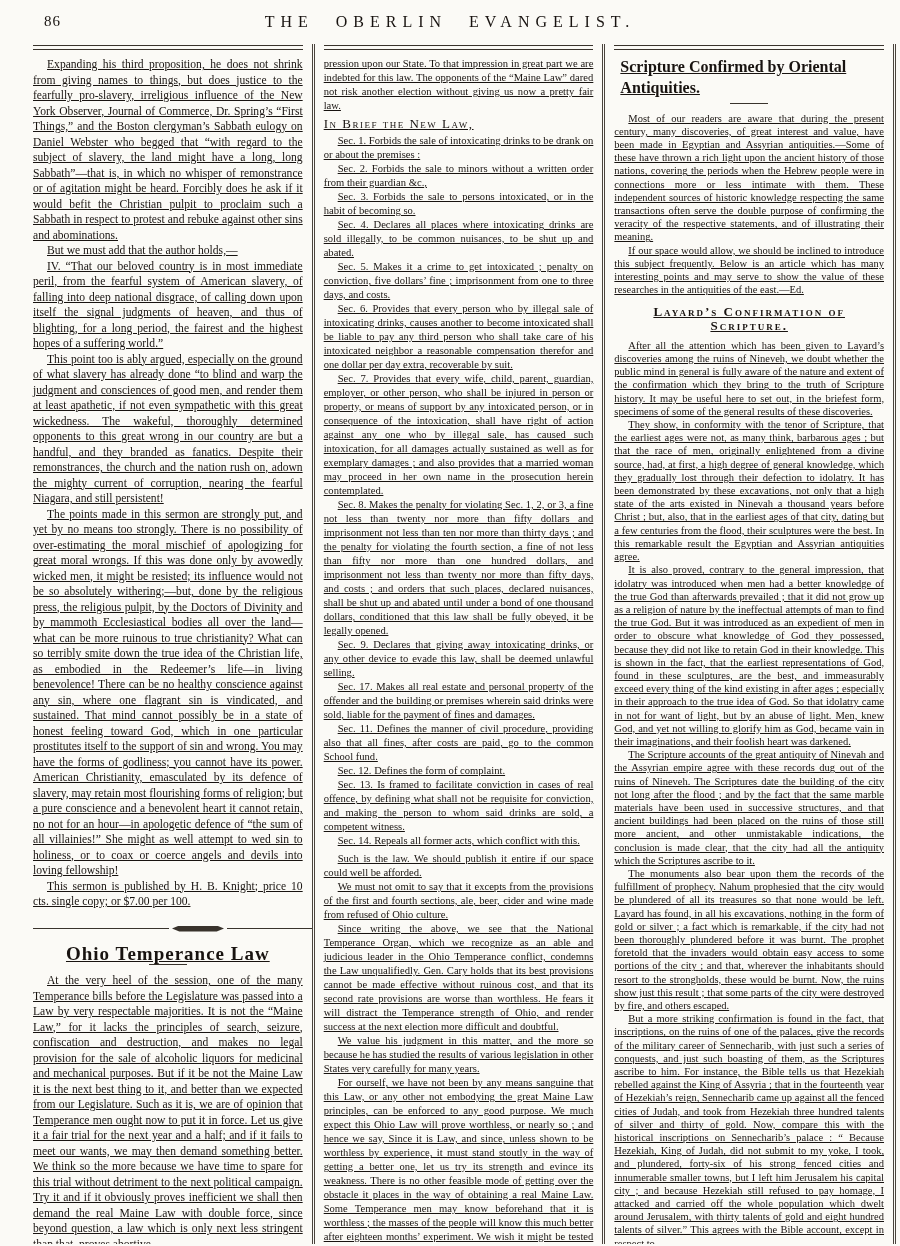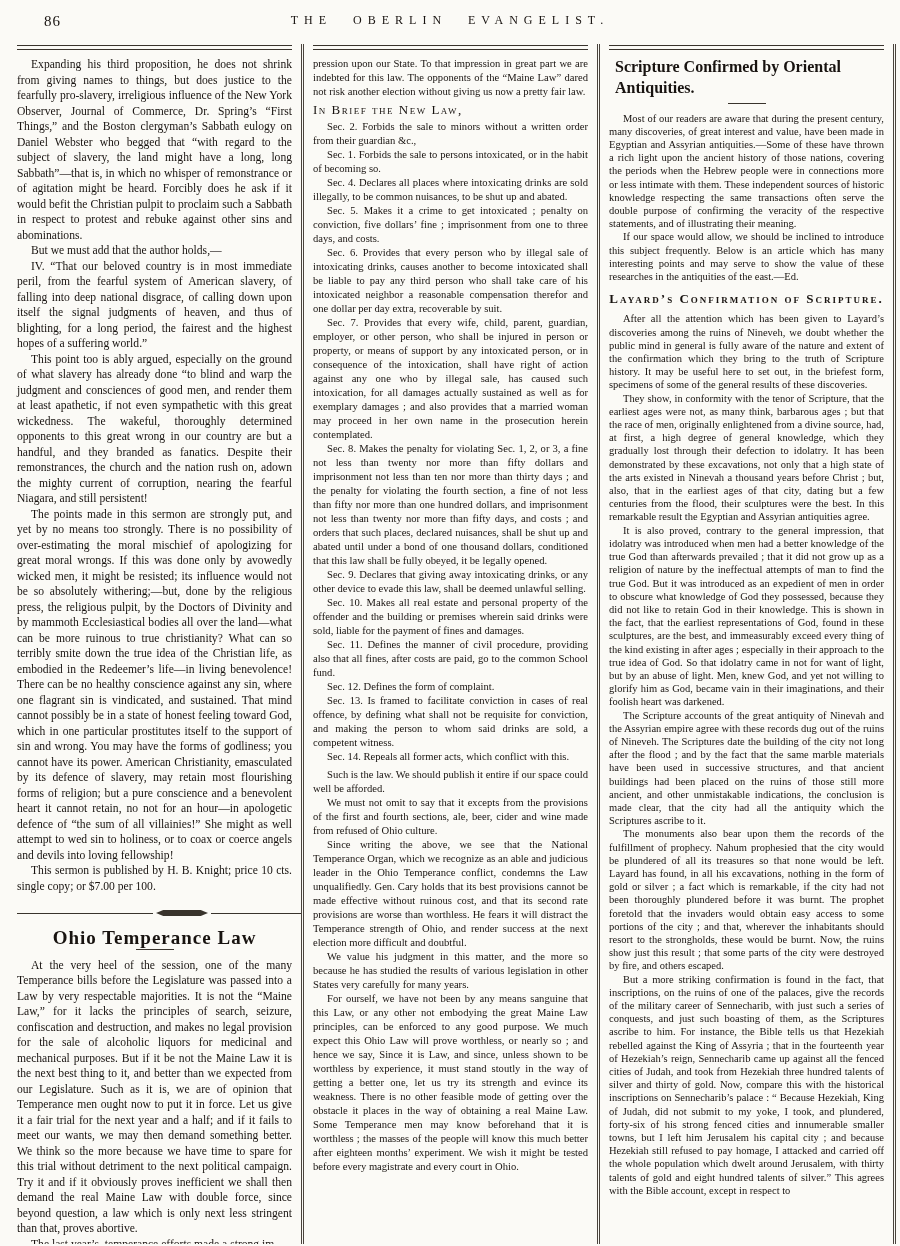--- a/index.html
+++ b/index.html
@@ -7,22 +7,22 @@
     width:900px;height:1246px;
     background:#fbfaf6;
     color:#181310;
     font-family:"Liberation Serif","DejaVu Serif",serif;
     overflow:hidden;
     -webkit-font-smoothing:antialiased;
   }
   .page{width:900px;height:1246px;position:relative;}
   .page-header{height:44px;position:relative;}
   .page-number{position:absolute;left:44px;top:13px;font-size:15px;letter-spacing:1px;}
-  .masthead{text-align:center;padding-top:13px;font-size:12px;letter-spacing:6px;word-spacing:12px;}
-  .columns{display:flex;height:1200px;padding:0 4px 0 8px;box-sizing:border-box;}
+  .masthead{text-align:center;padding-top:13px;font-size:16px;letter-spacing:6px;word-spacing:12px;}
+  .columns{display:flex;height:1200px;padding:0 4px 0 24px;box-sizing:border-box;text-decoration:underline;}
   .col{flex:1;padding:0 9px;overflow:hidden;min-width:0;}
   .col + .col{border-left:3px double #4a443d;}
   .col-right-edge{border-right:3px double #4a443d;}
   .dbl-rule{border-top:1px solid #39332c;border-bottom:1px solid #39332c;height:3px;margin:1px 0 7px 0;}
   .para{margin:0;text-align:justify;text-indent:14px;}
   .col1{font-size:11.6px;line-height:15.5px;}
   .col2{font-size:10.6px;line-height:14px;}
   .col3{font-size:10.5px;line-height:13.2px;}
   .cont{text-indent:0;}
   .law-head{margin:4px 0 3px 0;font-weight:400;font-variant:small-caps;font-size:13px;letter-spacing:1.5px;}
@@ -75,29 +75,30 @@
         </div>
     </section>
 
     <section class="col col2">
       <div class="dbl-rule"></div>
       <p class="para cont">pression upon our State.  To that impression in great part we are indebted for this law.  The opponents of the “Maine Law” dared not risk another election without giving us now a pretty fair law.</p>
 
       <h3 class="law-head">In Brief the New Law,</h3>
 
       <div class="group">
+          <p class="para">Sec. 1.  Forbids the sale of intoxicating drinks to be drank on or about the premises :</p>
           <p class="para">Sec. 2.  Forbids the sale to minors without a written order from their guardian &amp;c.,</p>
-          <p class="para">Sec. 1.  Forbids the sale to persons intoxicated, or in the habit of becoming so.</p>
+          <p class="para">Sec. 3.  Forbids the sale to persons intoxicated, or in the habit of becoming so.</p>
           <p class="para">Sec. 4.  Declares all places where intoxicating drinks are sold illegally, to be common nuisances, to be shut up and abated.</p>
           <p class="para">Sec. 5.  Makes it a crime to get intoxicated ; penalty on conviction, five dollars’ fine ; imprisonment from one to three days, and costs.</p>
           <p class="para">Sec. 6.  Provides that every person who by illegal sale of intoxicating drinks, causes another to become intoxicated shall be liable to pay any third person who shall take care of his intoxicated neighbor a reasonable compensation therefor and one dollar per day extra, recoverable by suit.</p>
           <p class="para">Sec. 7.  Provides that every wife, child, parent, guardian, employer, or other person, who shall be injured in person or property, or means of support by any intoxicated person, or in consequence of the intoxication, shall have right of action against any one who by illegal sale, has caused such intoxication, for all damages actually sustained as well as for exemplary damages ; and also provides that a married woman may proceed in her own name in the prosecution herein contemplated.</p>
           <p class="para">Sec. 8.  Makes the penalty for violating Sec. 1, 2, or 3, a fine not less than twenty nor more than fifty dollars and imprisonment not less than ten nor more than thirty days ; and the penalty for violating the fourth section, a fine of not less than fifty nor more than one hundred dollars, and imprisonment not less than twenty nor more than fifty days, and costs ; and orders that such places, declared nuisances, shall be shut up and abated until under a bond of one thousand dollars, conditioned that this law shall be fully obeyed, it be legally opened.</p>
           <p class="para">Sec. 9.  Declares that giving away intoxicating drinks, or any other device to evade this law, shall be deemed unlawful selling.</p>
-          <p class="para">Sec. 10.  Makes all real estate and personal property of the offender and the building or premises wherein said drinks were sold, liable for the payment of fines and damages.</p>
+          <p class="para">Sec. 17.  Makes all real estate and personal property of the offender and the building or premises wherein said drinks were sold, liable for the payment of fines and damages.</p>
           <p class="para">Sec. 11.  Defines the manner of civil procedure, providing also that all fines, after costs are paid, go to the common School fund.</p>
           <p class="para">Sec. 12.  Defines the form of complaint.</p>
           <p class="para">Sec. 13.  Is framed to facilitate conviction in cases of real offence, by defining what shall not be requisite for conviction, and making the person to whom said drinks are sold, a competent witness.</p>
           <p class="para">Sec. 14.  Repeals all former acts, which conflict with this.</p>
         </div>
 
       <div class="group gap-top">
           <p class="para">Such is the law.  We should publish it entire if our space could well be afforded.</p>
           <p class="para">We must not omit to say that it excepts from the provisions of the first and fourth sections, ale, beer, cider and wine made from refused of Ohio culture.</p>
           <p class="para">Since writing the above, we see that the National Temperance Organ, which we recognize as an able and judicious leader in the Ohio Temperance conflict, condemns the Law unqualifiedly.  Gen. Cary holds that its best provisions cannot be made effective without ruinous cost, and that its second rate provisions are worse than worthless.  He fears it will distract the Temperance strength of Ohio, and render success at the next election more difficult and doubtful.</p>

